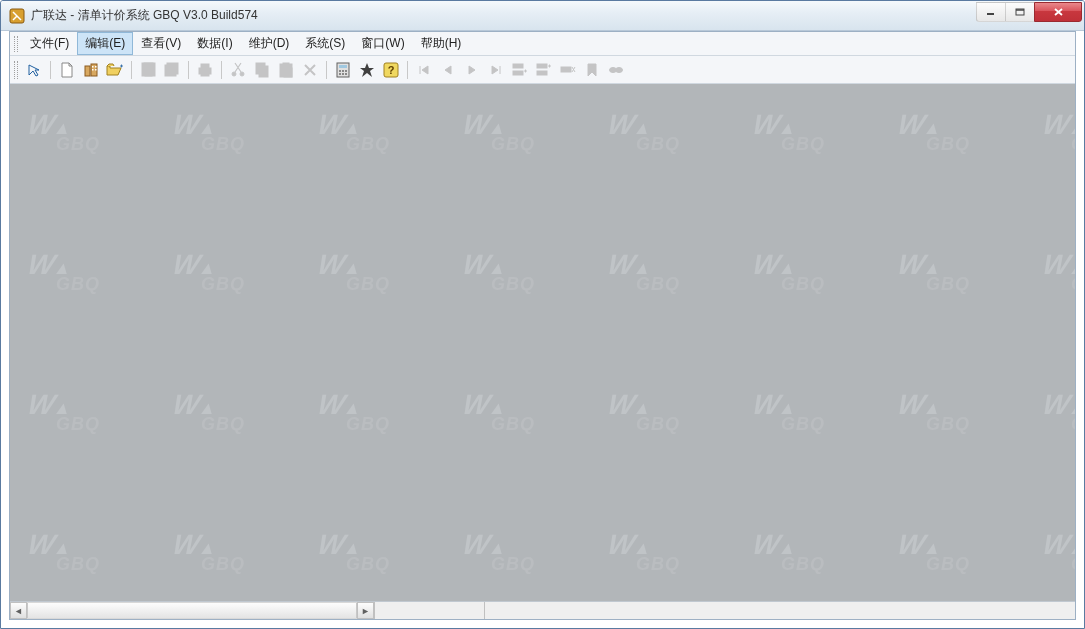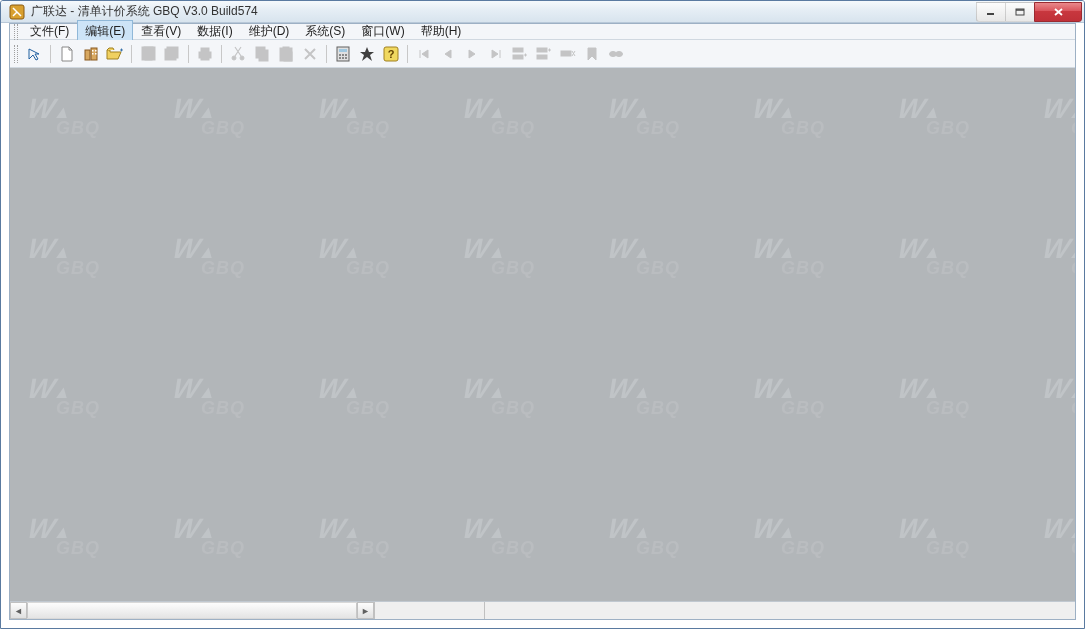--- a/index.html
+++ b/index.html
@@ -1,32 +1,32 @@
 <!DOCTYPE html>
 <html><head>
 <meta charset="utf-8">
 <style>
   * { box-sizing: border-box; margin: 0; padding: 0; }
   html, body { width: 1085px; height: 629px; overflow: hidden; font-family: "Microsoft YaHei", "SimSun", Tahoma, sans-serif; font-size: 12px; background: #fff; }
   
   .window-frame { width: 1085px; height: 629px; border: 1px solid #5a7aa0; background: #fff; position: relative; display: flex; flex-direction: column; border-radius: 3px 3px 0 0; }
   
-  .titlebar { height: 22px; background: linear-gradient(to bottom, #f5f9fc 0%, #e6eef5 40%, #d8e4ee 100%); border-bottom: 1px solid #b8c8d8; display: flex; align-items: center; border-radius: 2px 2px 0 0; }
+  .titlebar { height: 30px; background: linear-gradient(to bottom, #f5f9fc 0%, #e6eef5 40%, #d8e4ee 100%); border-bottom: 1px solid #b8c8d8; display: flex; align-items: center; border-radius: 2px 2px 0 0; }
   .titlebar-icon { width: 16px; height: 16px; margin: 0 6px 0 8px; display: flex; align-items: center; justify-content: center; }
   .titlebar-text { flex: 1; color: #333; font-size: 12px; }
   .window-controls { display: flex; height: 20px; align-self: flex-start; margin-top: 1px; margin-right: 2px; }
   .win-btn { width: 30px; height: 20px; display: flex; align-items: center; justify-content: center; border: 1px solid rgba(0,0,0,0.15); margin-left: -1px; background: linear-gradient(to bottom, #fcfcfc, #e8e8e8); }
   .win-btn svg { pointer-events: none; }
   .win-btn.min { border-radius: 0 0 0 3px; }
   .win-btn.close { width: 48px; background: linear-gradient(to bottom, #e9888b 0%, #d9545b 45%, #c8373e 46%, #c03038 100%); border-color: #9a2a30; border-radius: 0 0 3px 0; }
   .win-btn.close svg path { stroke: #fff; }
   
   .inner-frame { flex: 1; margin: 0 8px 8px 8px; border: 1px solid #9db0c4; background: #fff; display: flex; flex-direction: column; }
   
-  .menubar { height: 16px; display: flex; align-items: center; border-bottom: 1px solid #d0d8e0; background: #f4f6f9; padding-left: 4px; }
+  .menubar { height: 24px; display: flex; align-items: center; border-bottom: 1px solid #d0d8e0; background: #f4f6f9; padding-left: 4px; }
   .menubar-grip { width: 4px; height: 16px; border-left: 1px dotted #a0a0a0; border-right: 1px dotted #a0a0a0; margin-right: 4px; }
   .menu-item { padding: 3px 8px; color: #222; cursor: default; }
   .menu-item.active { background: #cde4f7; border: 1px solid #90b8d8; padding: 2px 7px; }
   
   .toolbar { height: 28px; display: flex; align-items: center; border-bottom: 1px solid #d0d8e0; background: #f4f6f9; padding-left: 4px; gap: 4px; }
   .toolbar-grip { width: 4px; height: 18px; border-left: 1px dotted #a0a0a0; border-right: 1px dotted #a0a0a0; margin-right: 2px; }
   .tb-btn { width: 20px; height: 20px; display: flex; align-items: center; justify-content: center; cursor: default; }
   .tb-sep { width: 1px; height: 18px; background: #c8c8c8; margin: 0 2px; }
   .tb-btn.disabled svg * { stroke: #b0b0b0 !important; fill: #b0b0b0 !important; }
   .tb-btn.disabled { opacity: 0.7; }

